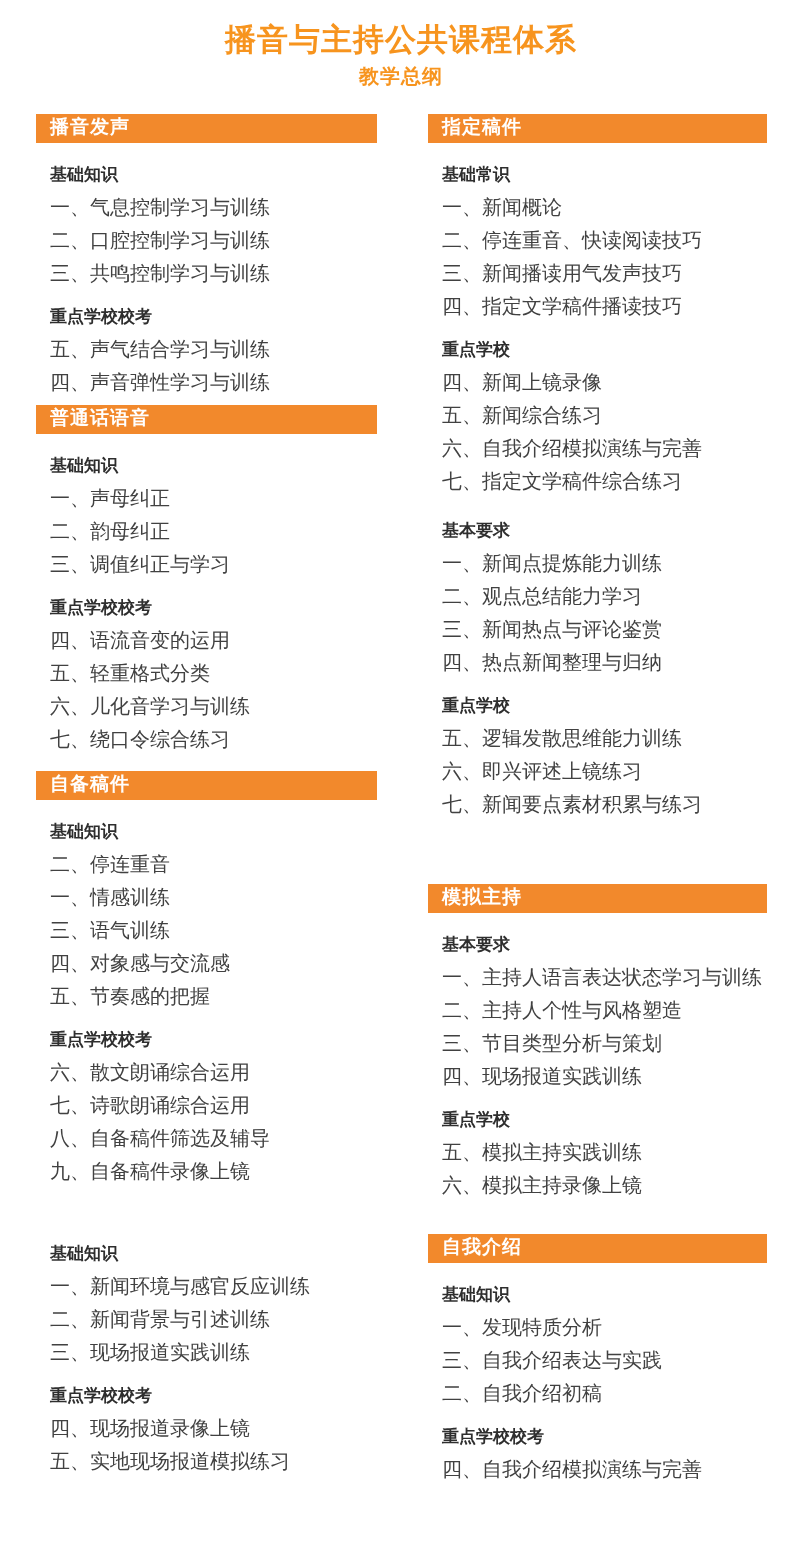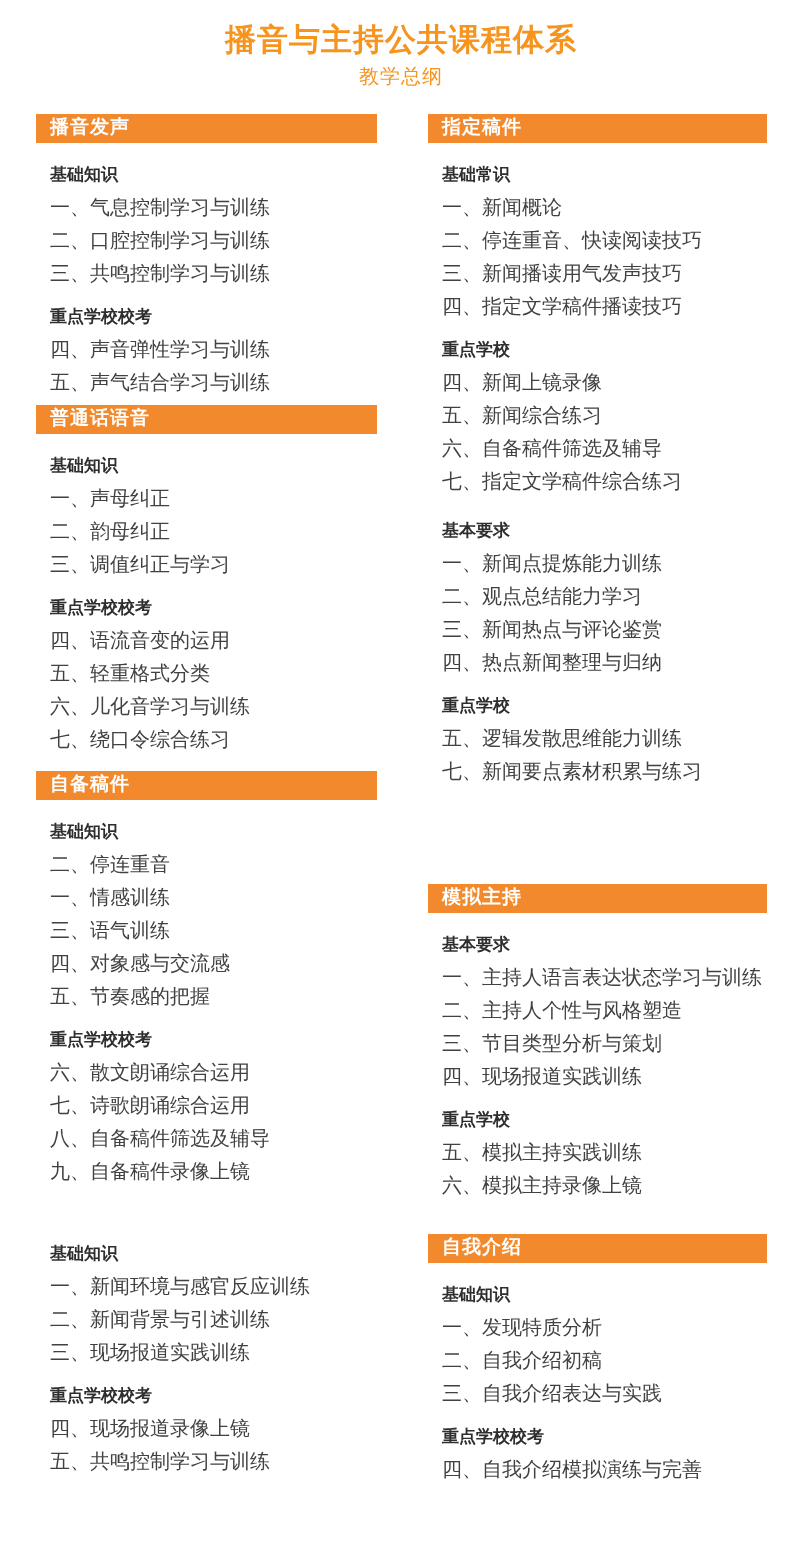--- a/index.html
+++ b/index.html
@@ -32,21 +32,21 @@
     letter-spacing: 1px;
     color: var(--accent-title);
   }
   .page-subtitle {
     position: absolute;
     top: 63px;
     left: 0;
     width: 100%;
     text-align: center;
     font-size: 20px;
-    font-weight: 400;
+    font-weight: 700;
     letter-spacing: 1px;
     color: var(--accent-title);
   }
   .col {
     position: absolute;
     top: 6px;
     height: 1559px;
     font-family: Liberation Mono, monospace;
   }
   .col-left  { left: 36px;  width: 341px; }
@@ -99,22 +99,22 @@
           <span class="bar-label">播音发声</span>
         </div>
         <div class="group">
           <div class="group-heading">基础知识</div>
           <div class="item">一、气息控制学习与训练</div>
           <div class="item">二、口腔控制学习与训练</div>
           <div class="item">三、共鸣控制学习与训练</div>
         </div>
         <div class="group">
           <div class="group-heading">重点学校校考</div>
+          <div class="item">五、声气结合学习与训练</div>
           <div class="item">四、声音弹性学习与训练</div>
-          <div class="item">五、声气结合学习与训练</div>
         </div>
       </section>
       <section class="section" style="top: 399px;">
         <div class="bar">
           <span class="bar-label">普通话语音</span>
         </div>
         <div class="group">
           <div class="group-heading">基础知识</div>
           <div class="item">一、声母纠正</div>
           <div class="item">二、韵母纠正</div>
@@ -151,55 +151,56 @@
       <section class="section" style="top: 1228px;">
         <div class="group">
           <div class="group-heading">基础知识</div>
           <div class="item">一、新闻环境与感官反应训练</div>
           <div class="item">二、新闻背景与引述训练</div>
           <div class="item">三、现场报道实践训练</div>
         </div>
         <div class="group">
           <div class="group-heading">重点学校校考</div>
           <div class="item">四、现场报道录像上镜</div>
-          <div class="item">五、共鸣控制学习与训练</div>
+          <div class="item">五、实地现场报道模拟练习</div>
         </div>
       </section>
     </div>
   <div class="col col-right" id="col-right">
       <section class="section" style="top: 108px;">
         <div class="bar">
           <span class="bar-label">指定稿件</span>
         </div>
         <div class="group">
           <div class="group-heading">基础常识</div>
           <div class="item">一、新闻概论</div>
           <div class="item">二、停连重音、快读阅读技巧</div>
           <div class="item">三、新闻播读用气发声技巧</div>
           <div class="item">四、指定文学稿件播读技巧</div>
         </div>
         <div class="group">
           <div class="group-heading">重点学校</div>
           <div class="item">四、新闻上镜录像</div>
           <div class="item">五、新闻综合练习</div>
-          <div class="item">六、自备稿件筛选及辅导</div>
+          <div class="item">六、自我介绍模拟演练与完善</div>
           <div class="item">七、指定文学稿件综合练习</div>
         </div>
       </section>
       <section class="section" style="top: 505px;">
         <div class="group">
           <div class="group-heading">基本要求</div>
           <div class="item">一、新闻点提炼能力训练</div>
           <div class="item">二、观点总结能力学习</div>
           <div class="item">三、新闻热点与评论鉴赏</div>
           <div class="item">四、热点新闻整理与归纳</div>
         </div>
         <div class="group">
           <div class="group-heading">重点学校</div>
           <div class="item">五、逻辑发散思维能力训练</div>
+          <div class="item">六、即兴评述上镜练习</div>
           <div class="item">七、新闻要点素材积累与练习</div>
         </div>
       </section>
       <section class="section" style="top: 878px;">
         <div class="bar">
           <span class="bar-label">模拟主持</span>
         </div>
         <div class="group">
           <div class="group-heading">基本要求</div>
           <div class="item">一、主持人语言表达状态学习与训练</div>
@@ -213,22 +214,22 @@
           <div class="item">六、模拟主持录像上镜</div>
         </div>
       </section>
       <section class="section" style="top: 1228px;">
         <div class="bar">
           <span class="bar-label">自我介绍</span>
         </div>
         <div class="group">
           <div class="group-heading">基础知识</div>
           <div class="item">一、发现特质分析</div>
+          <div class="item">三、自我介绍表达与实践</div>
           <div class="item">二、自我介绍初稿</div>
-          <div class="item">三、自我介绍表达与实践</div>
         </div>
         <div class="group">
           <div class="group-heading">重点学校校考</div>
           <div class="item">四、自我介绍模拟演练与完善</div>
         </div>
       </section>
     </div>
 </div>
 
 </body></html>

